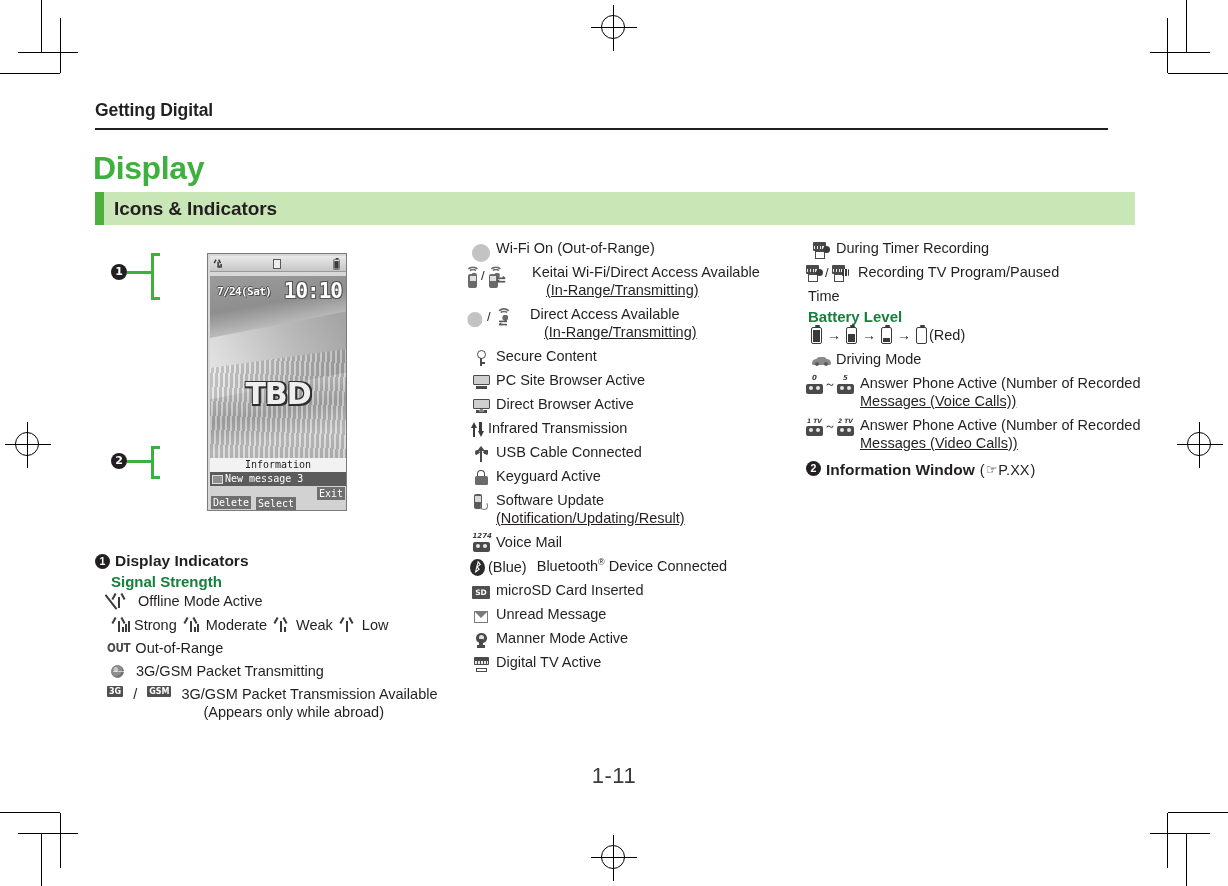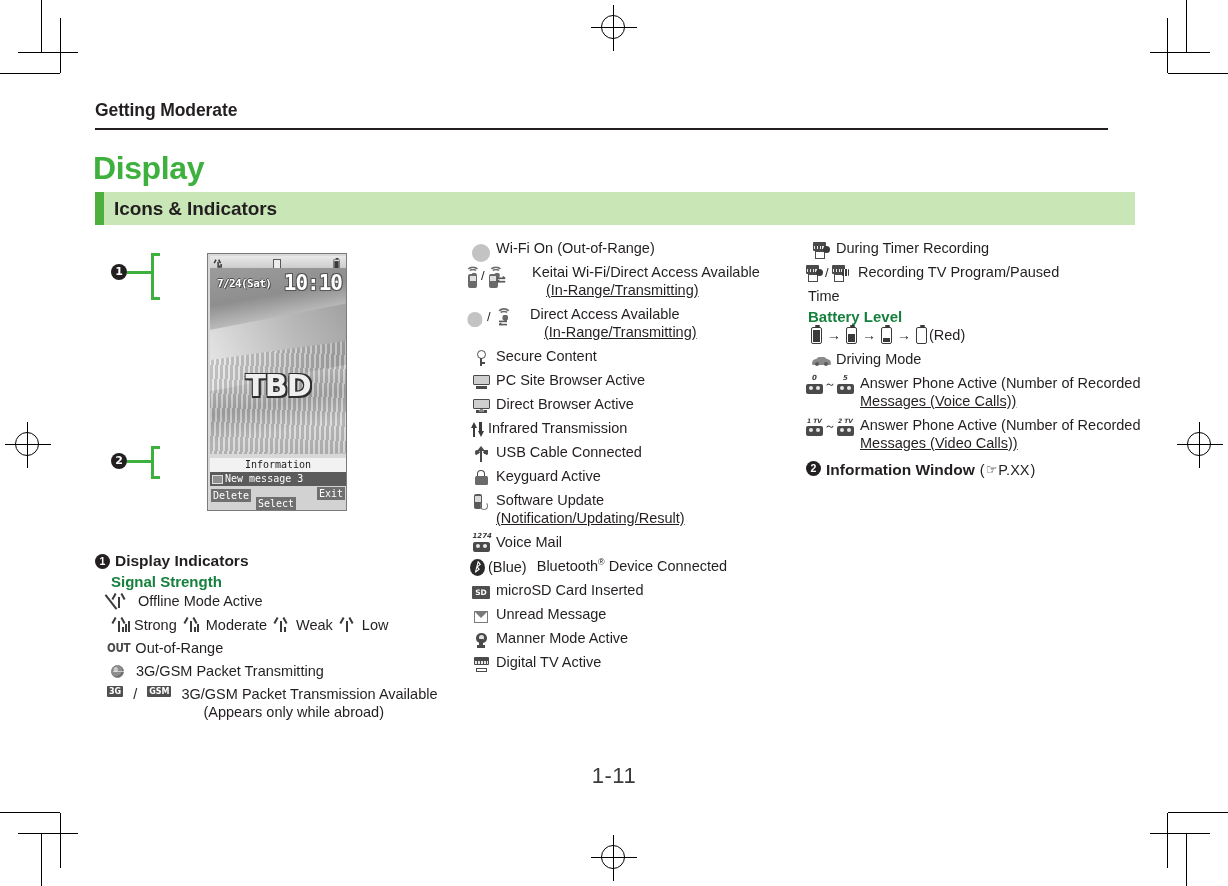--- a/index.html
+++ b/index.html
@@ -122,21 +122,21 @@
     background: linear-gradient(#e9e9e9,#c6c6c6);
     border-bottom: 1px solid #9a9a9a;
     box-sizing: border-box;
   }
   .scr-status .si { position: absolute; font-size: 10px; color: #2a2a2a; line-height: 15px;}
   .si-signal { left: 3px; }
   .si-mid { left: 63px; }
   .si-batt { right: 4px; }
 
   .scr-main {
-    position: absolute; left: 2px; top: 14px;
+    position: absolute; left: 2px; top: 22px;
     width: 136px; height: 186px;
     overflow: hidden;
     background:
       linear-gradient(170deg, #9c9c9c 0%, #8e8e8e 18%, #bdbdbd 30%,
                       #e7e7e7 44%, #c9c9c9 56%, #a9a9a9 70%, #cfcfcf 84%, #bfbfbf 100%);
   }
   .dune {
     position: absolute; left: -20px; top: 48px;
     width: 190px; height: 60px;
     background: linear-gradient(100deg,#f0f0f0,#b4b4b4 55%,#8d8d8d);
@@ -216,21 +216,21 @@
   }
   .sk {
     position: absolute;
     font-family: "DejaVu Sans Mono", monospace;
     font-size: 10px;
     color: #fff;
     background: #6f6f6f;
     padding: 0 2px;
     line-height: 13px;
   }
-  .sk-del { left: 1px; top: 3px; }
+  .sk-del { left: 1px; top: 10px; }
   .sk-sel { left: 46px; top: 11px; }
   .sk-exit{ right: 1px; top: 1px; }
 
   
   .callout-num {
     position: absolute;
     width: 16px; height: 16px;
     border-radius: 50%;
     background: #231f20;
     color: #fff;
@@ -485,21 +485,21 @@
   </div>
 <div class="reg" style="left:5px;top:422px;">
     <span class="circ"></span>
   </div>
 <div class="reg" style="right:5px;top:422px;">
     <span class="circ"></span>
   </div>
 
 <div class="page">
 
-  <div class="running-head">Getting Moderate</div>
+  <div class="running-head">Getting Digital</div>
   <div class="head-rule"></div>
   <div class="chapter-title">Display</div>
 
   <div class="section-bar">
     <span class="tab"></span>
     <span class="label">Icons &amp; Indicators</span>
   </div>
 
   <div class="phone-wrap">
 

